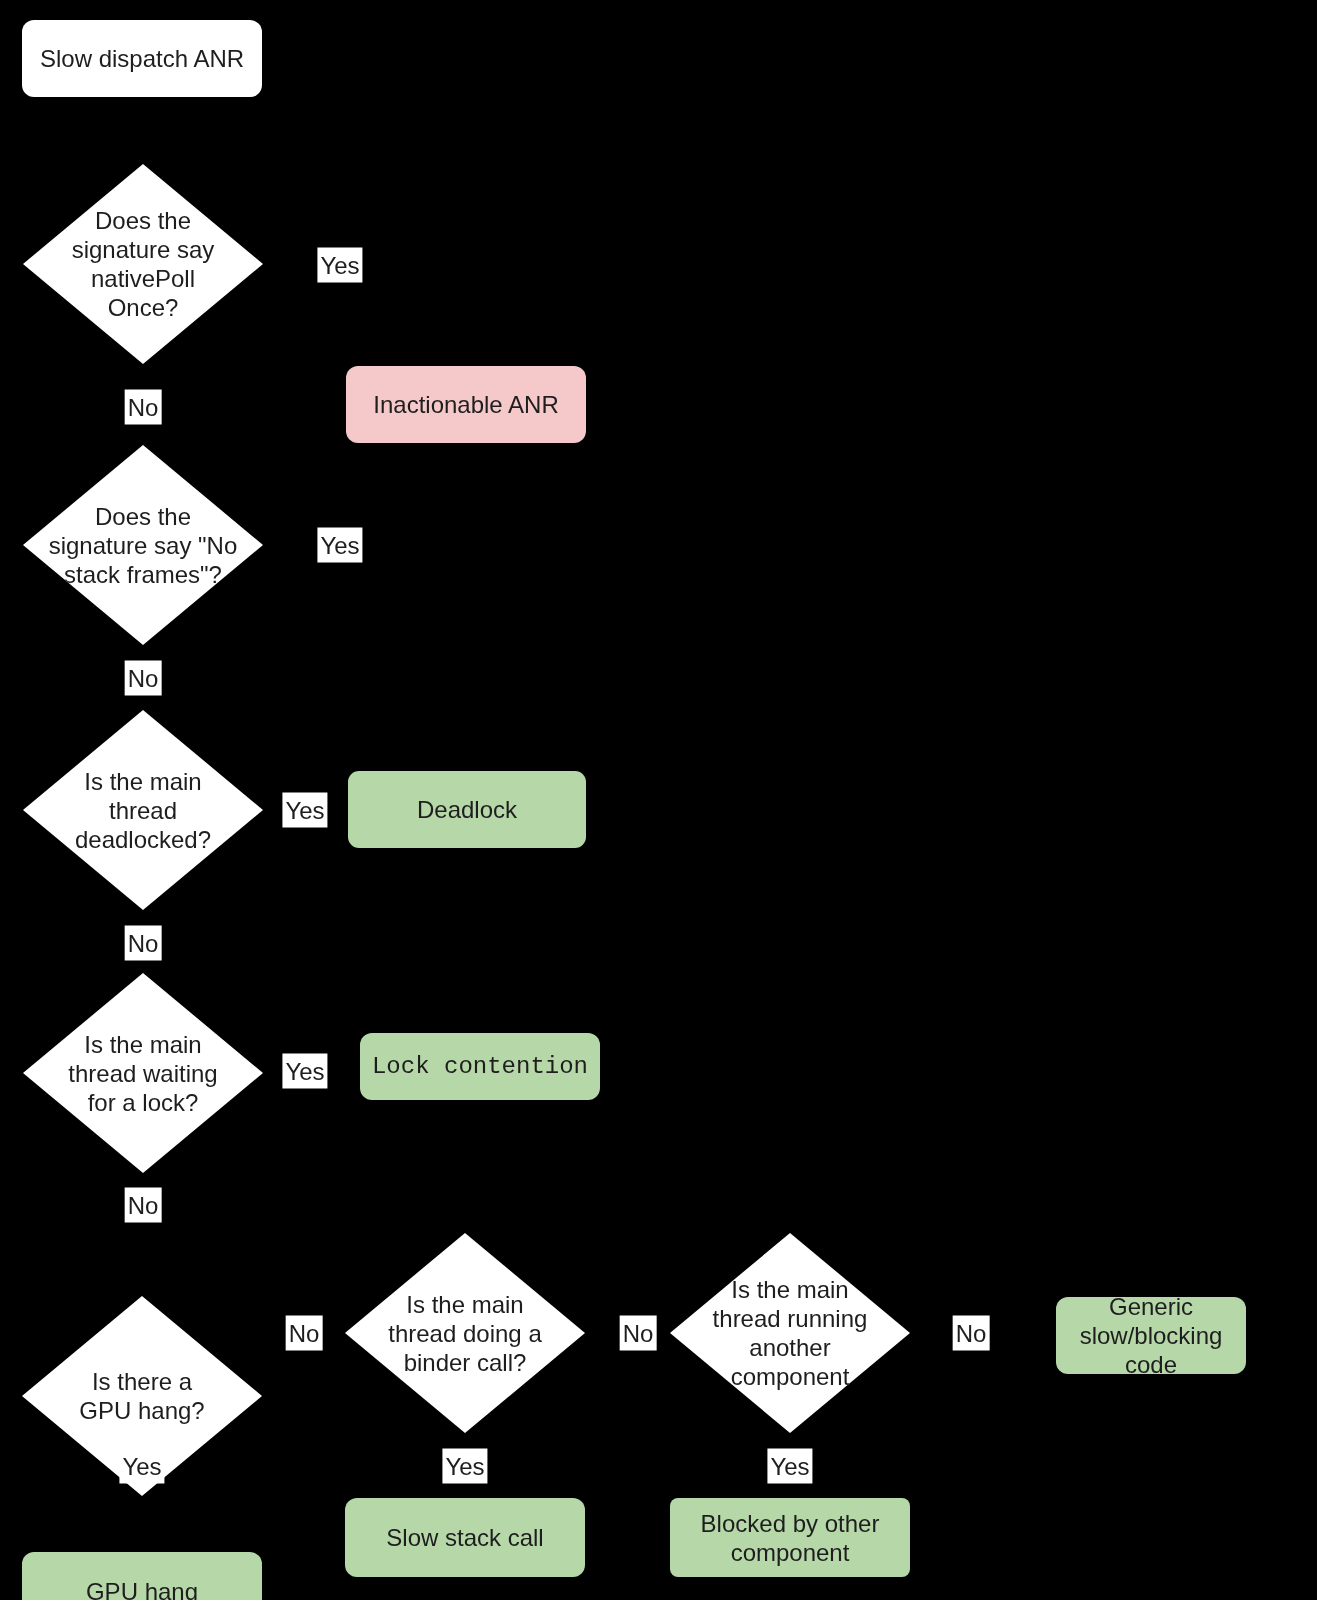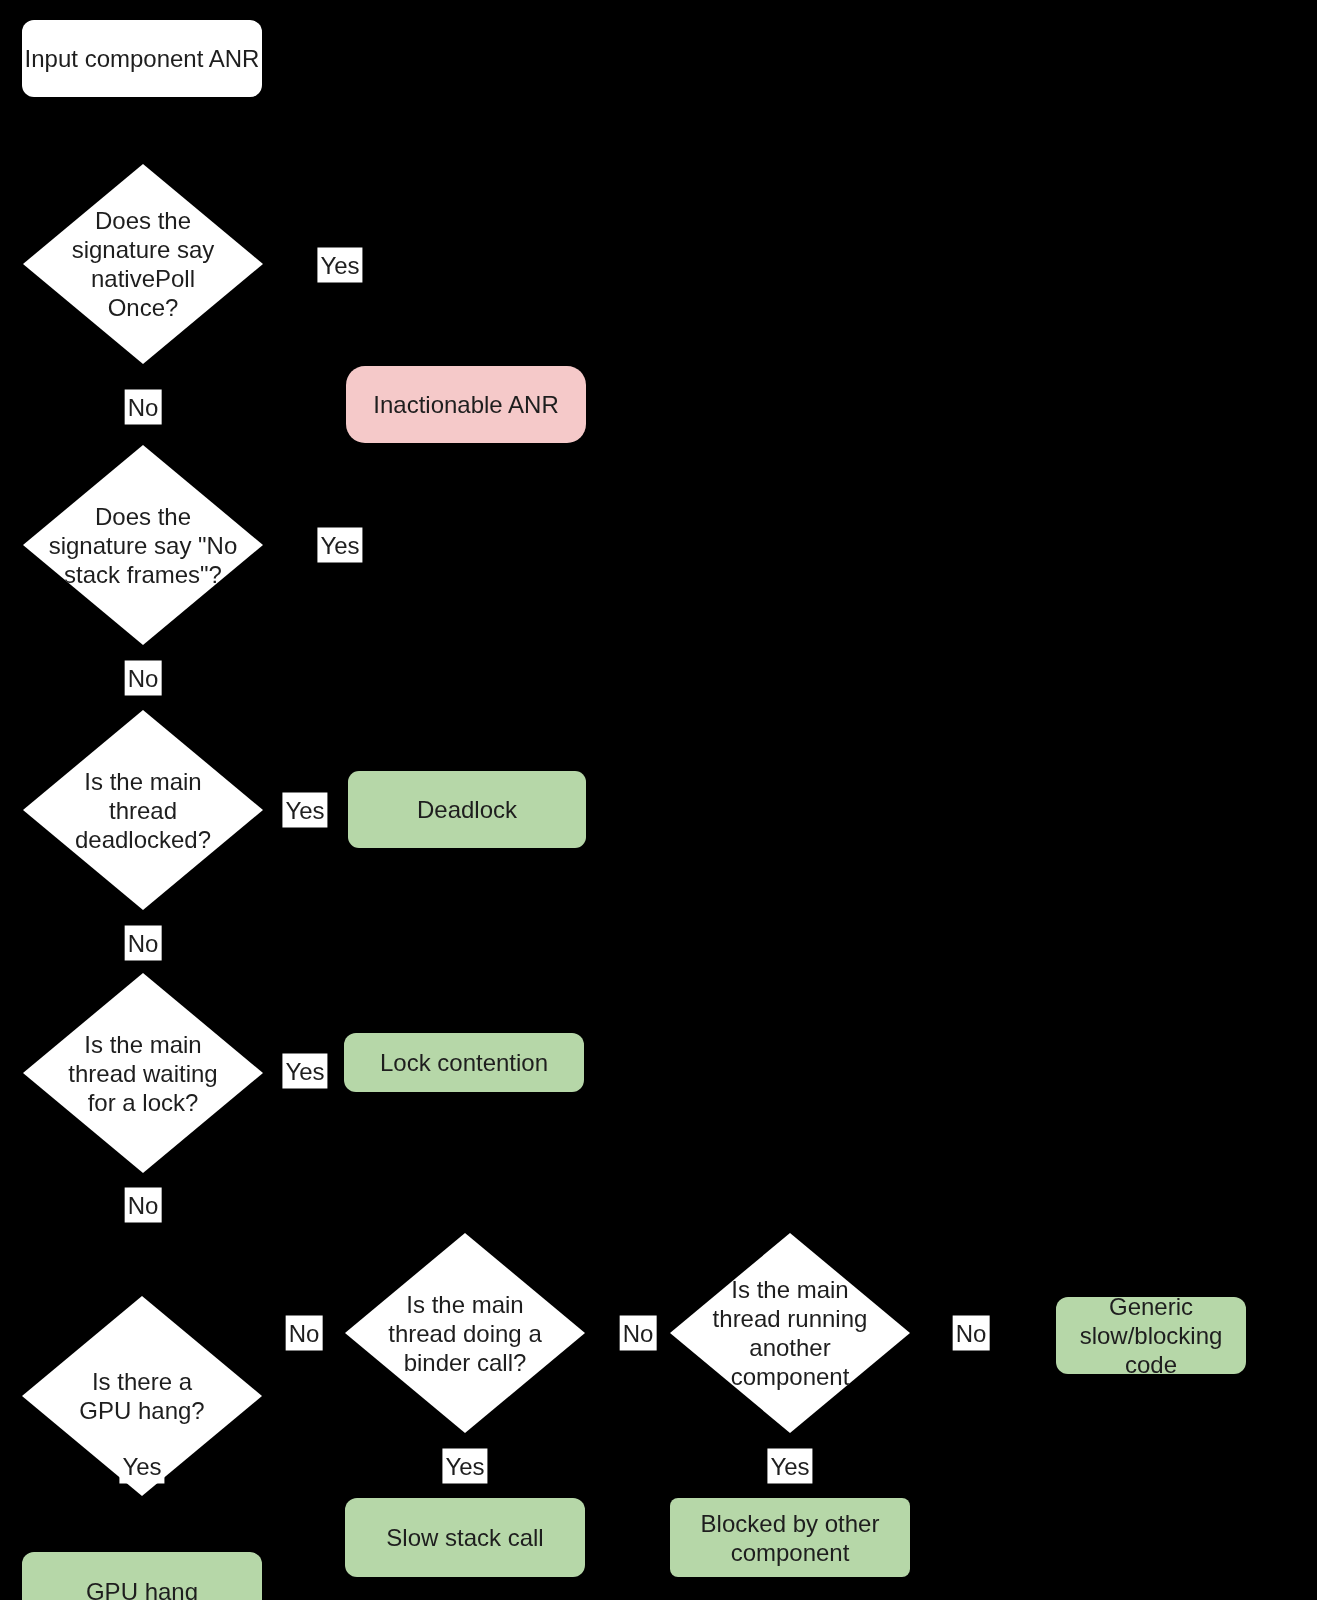--- a/index.html
+++ b/index.html
@@ -34,21 +34,21 @@
     font-size:24px; line-height:27px;
     padding:4px 3px;
     white-space:nowrap;
   }
 </style>
 </head>
 <body>
 
 <div class="canvas">
 
-  <div class="node rect start" style="left:22px; top:20px; width:240px; height:77px;">Input component ANR</div>
+  <div class="node rect start" style="left:22px; top:20px; width:240px; height:77px;">Slow dispatch ANR</div>
 
   <div class="node diamond" style="left:23px; top:164px; width:240px; height:200px;">Does the
 signature say
 nativePoll
 Once?</div>
 
   <div class="node diamond" style="left:23px; top:445px; width:240px; height:200px;">Does the
 signature say "No
 stack frames"?</div>
 
@@ -65,25 +65,25 @@
 
   <div class="node diamond" style="left:345px; top:1233px; width:240px; height:200px;">Is the main
 thread doing a
 binder call?</div>
 
   <div class="node diamond" style="left:670px; top:1233px; width:240px; height:200px;">Is the main
 thread running
 another
 component</div>
 
-  <div class="node rect pink" style="left:346px; top:366px; width:240px; height:77px;border-radius:19px;">Inactionable ANR</div>
+  <div class="node rect pink" style="left:346px; top:366px; width:240px; height:77px;">Inactionable ANR</div>
 
   <div class="node rect green" style="left:348px; top:771px; width:238px; height:77px;border-radius:11px;">Deadlock</div>
 
-  <div class="node rect green" style="left:344px; top:1033px; width:240px; height:59px;">Lock contention</div>
+  <div class="node rect green" style="left:360px; top:1033px; width:240px; height:67px;font-family:Liberation Mono, monospace;">Lock contention</div>
 
   <div class="node rect green" style="left:1056px; top:1297px; width:190px; height:77px;">Generic
 slow/blocking code</div>
 
   <div class="node rect green" style="left:22px; top:1552px; width:240px; height:79px;">GPU hang</div>
 
   <div class="node rect green" style="left:345px; top:1498px; width:240px; height:79px;">Slow stack call</div>
 
   <div class="node rect green" style="left:670px; top:1498px; width:240px; height:79px;border-radius:8px;">Blocked by other
 component</div>

